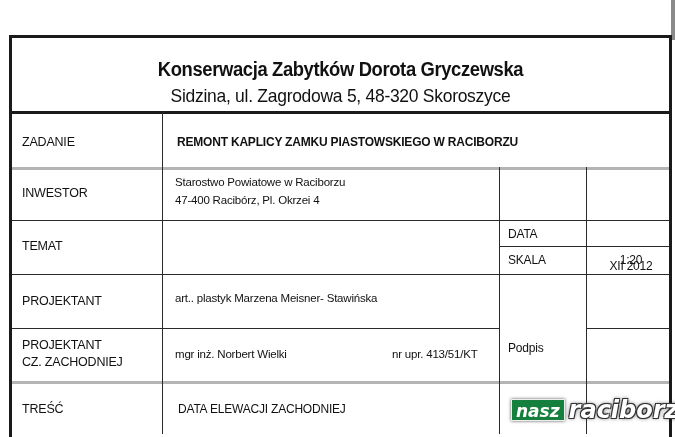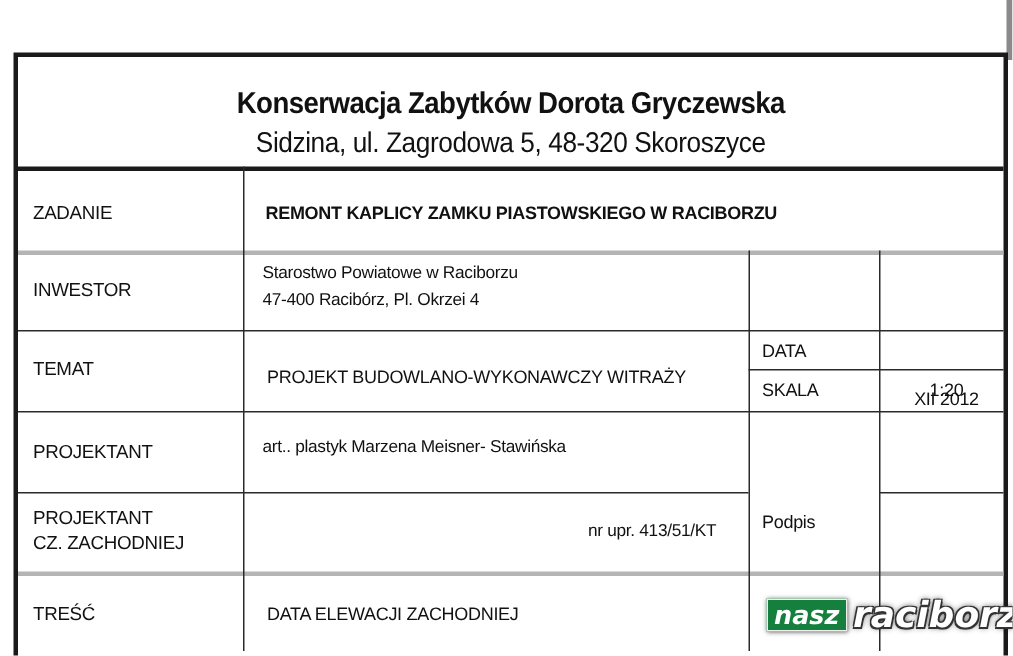--- a/index.html
+++ b/index.html
@@ -62,32 +62,32 @@
   <div class="vl" style="left:574px; top:129px; height:267px;"></div>
 
   <div class="cell label" style="top:97px;">ZADANIE</div>
   <div class="cell bold" style="left:165px; top:97px;">REMONT KAPLICY ZAMKU PIASTOWSKIEGO W RACIBORZU</div>
 
   <div class="cell label" style="top:148px;text-align:right;">INWESTOR</div>
   <div class="cell val" style="top:138px; font-size:11.5px;">Starostwo Powiatowe w Raciborzu</div>
   <div class="cell val" style="top:156px; font-size:11.5px;">47-400 Racibórz, Pl. Okrzei 4</div>
 
   <div class="cell label" style="top:201px;">TEMAT</div>
-  <div class="cell val" style="left:166px; top:206px;">PROJEKT BUDOWLANO-WYKONAWCZY WITRAŻY</div>
 
   <div class="cell" style="left:496px; top:189px;">DATA</div>
   <div class="cell" style="left:584px; top:189px; width:70px; text-align:center;margin-top:32px;">XII 2012</div>
   <div class="cell" style="left:496px; top:215px;">SKALA</div>
   <div class="cell" style="left:584px; top:215px; width:70px; text-align:center;">1:20</div>
 
   <div class="cell label" style="top:256px;">PROJEKTANT</div>
   <div class="cell val" style="top:254px; font-size:11.5px;">art.. plastyk Marzena Meisner- Stawińska</div>
 
   <div class="cell label" style="top:300px;">PROJEKTANT</div>
   <div class="cell label" style="top:317px;">CZ. ZACHODNIEJ</div>
+  <div class="cell val" style="top:310px; font-size:11.5px;">mgr inż. Norbert Wielki</div>
   <div class="cell" style="left:380px; top:310px; font-size:11.5px;">nr upr. 413/51/KT</div>
   <div class="cell" style="left:496px; top:303px;">Podpis</div>
 
   <div class="cell label" style="top:364px;">TREŚĆ</div>
   <div class="cell val" style="left:166px; top:364px;">DATA ELEWACJI ZACHODNIEJ</div>
 </div>
 
 <div class="logo">
   <span class="badge">nasz</span>
   <span class="name">raciborz</span>

